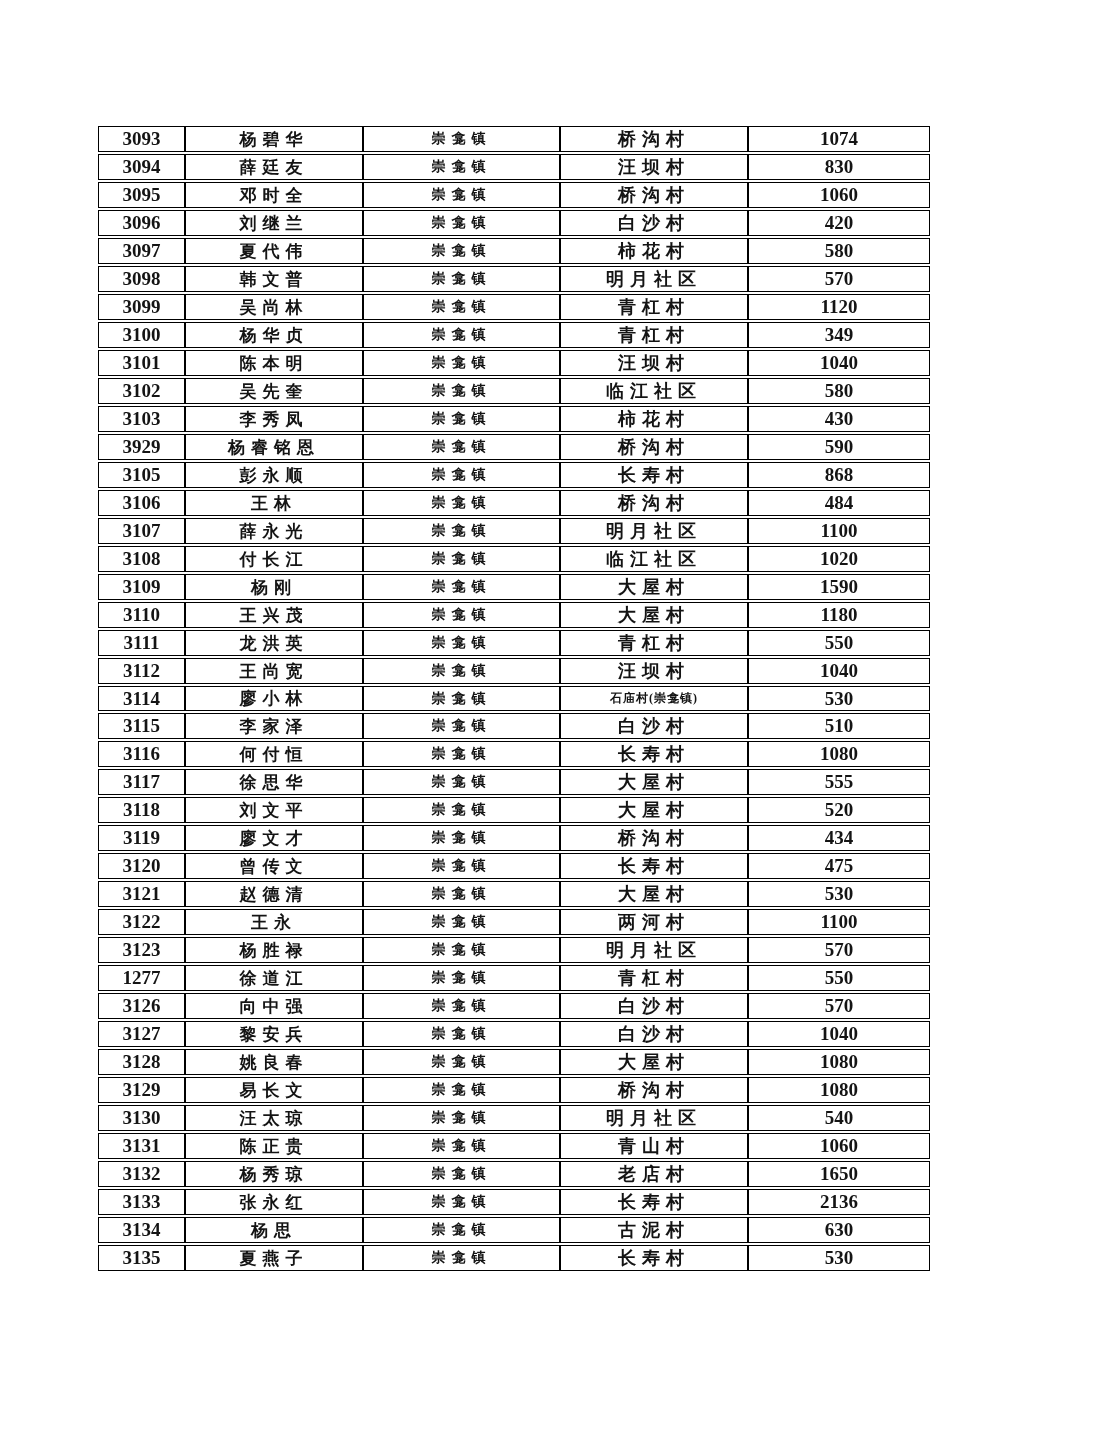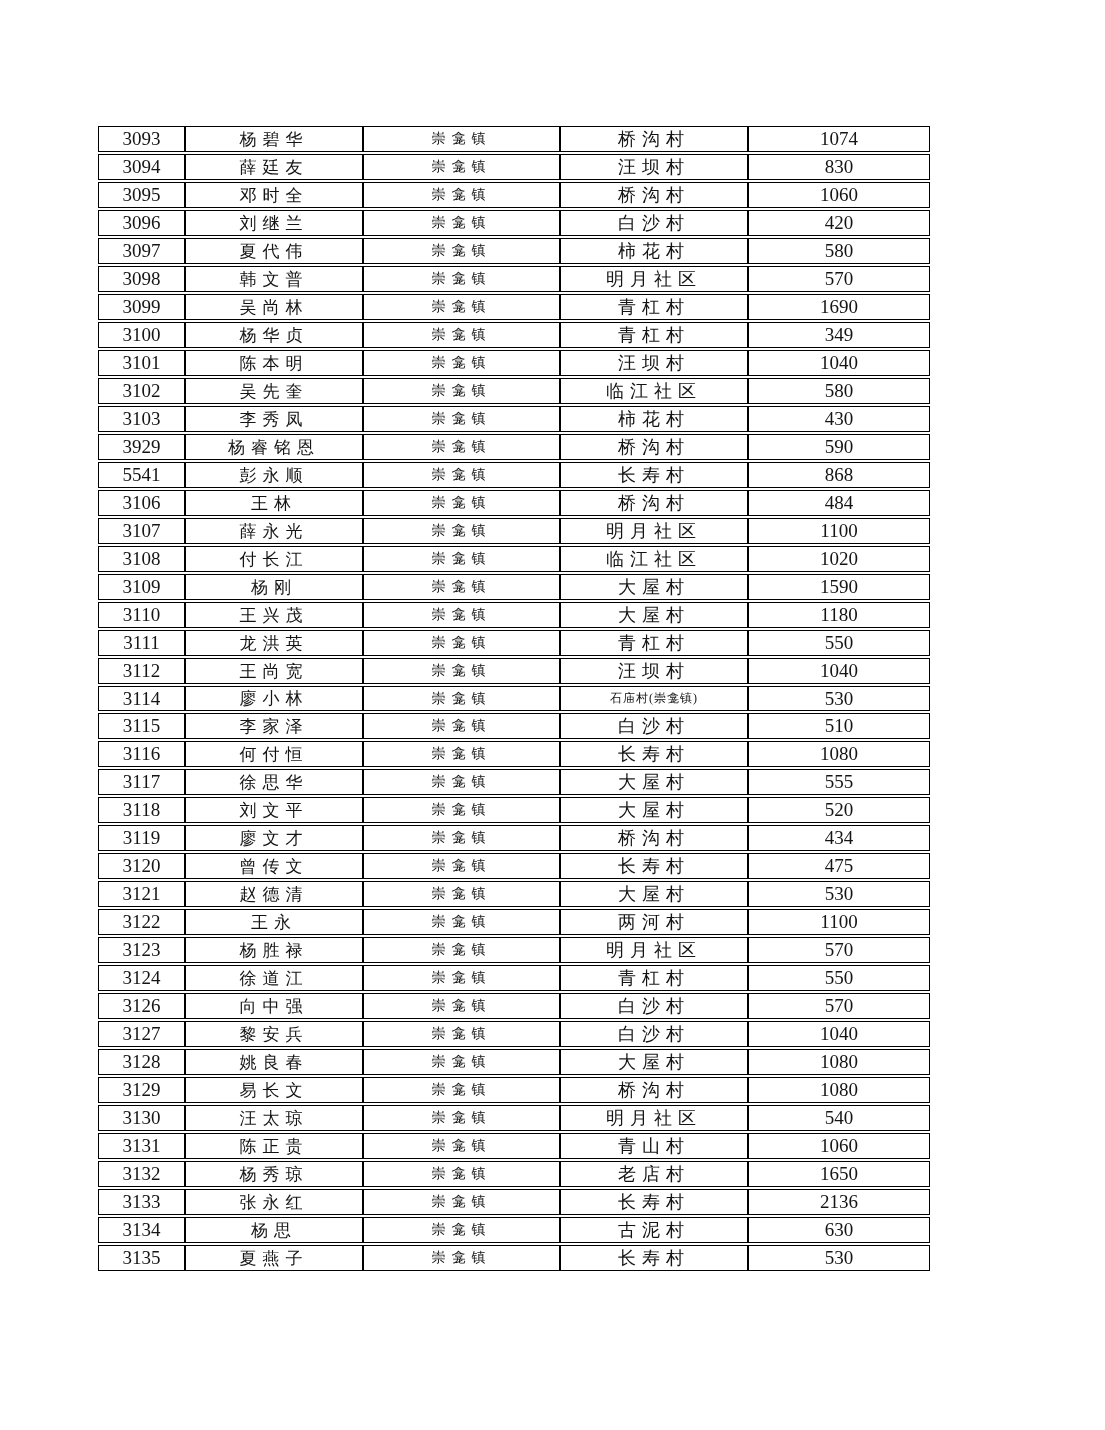--- a/index.html
+++ b/index.html
@@ -16,20 +16,21 @@
     color: #141414;
     overflow: hidden;
   }
   table.records {
     position: absolute;
     left: 98px;
     top: 124px;
     border-collapse: separate;
     border-spacing: 0 2px;
     table-layout: fixed;
+    font-weight: bold;
   }
   table.records td {
     border: 1px solid #000000;
     height: 23px;
     padding: 0;
     text-align: center;
     vertical-align: middle;
     white-space: nowrap;
     overflow: hidden;
   }
@@ -86,21 +87,21 @@
           <td class="col-name">韩文普</td>
           <td class="col-town">崇龛镇</td>
           <td class="col-village">明月社区</td>
           <td class="col-num">570</td>
         </tr>
         <tr>
           <td class="col-id">3099</td>
           <td class="col-name">吴尚林</td>
           <td class="col-town">崇龛镇</td>
           <td class="col-village">青杠村</td>
-          <td class="col-num">1690</td>
+          <td class="col-num">1120</td>
         </tr>
         <tr>
           <td class="col-id">3100</td>
           <td class="col-name">杨华贞</td>
           <td class="col-town">崇龛镇</td>
           <td class="col-village">青杠村</td>
           <td class="col-num">349</td>
         </tr>
         <tr>
           <td class="col-id">3101</td>
@@ -124,21 +125,21 @@
           <td class="col-num">430</td>
         </tr>
         <tr>
           <td class="col-id">3929</td>
           <td class="col-name">杨睿铭恩</td>
           <td class="col-town">崇龛镇</td>
           <td class="col-village">桥沟村</td>
           <td class="col-num">590</td>
         </tr>
         <tr>
-          <td class="col-id">5541</td>
+          <td class="col-id">3105</td>
           <td class="col-name">彭永顺</td>
           <td class="col-town">崇龛镇</td>
           <td class="col-village">长寿村</td>
           <td class="col-num">868</td>
         </tr>
         <tr>
           <td class="col-id">3106</td>
           <td class="col-name">王林</td>
           <td class="col-town">崇龛镇</td>
           <td class="col-village">桥沟村</td>
@@ -250,21 +251,21 @@
           <td class="col-num">1100</td>
         </tr>
         <tr>
           <td class="col-id">3123</td>
           <td class="col-name">杨胜禄</td>
           <td class="col-town">崇龛镇</td>
           <td class="col-village">明月社区</td>
           <td class="col-num">570</td>
         </tr>
         <tr>
-          <td class="col-id">3124</td>
+          <td class="col-id">1277</td>
           <td class="col-name">徐道江</td>
           <td class="col-town">崇龛镇</td>
           <td class="col-village">青杠村</td>
           <td class="col-num">550</td>
         </tr>
         <tr>
           <td class="col-id">3126</td>
           <td class="col-name">向中强</td>
           <td class="col-town">崇龛镇</td>
           <td class="col-village">白沙村</td>

